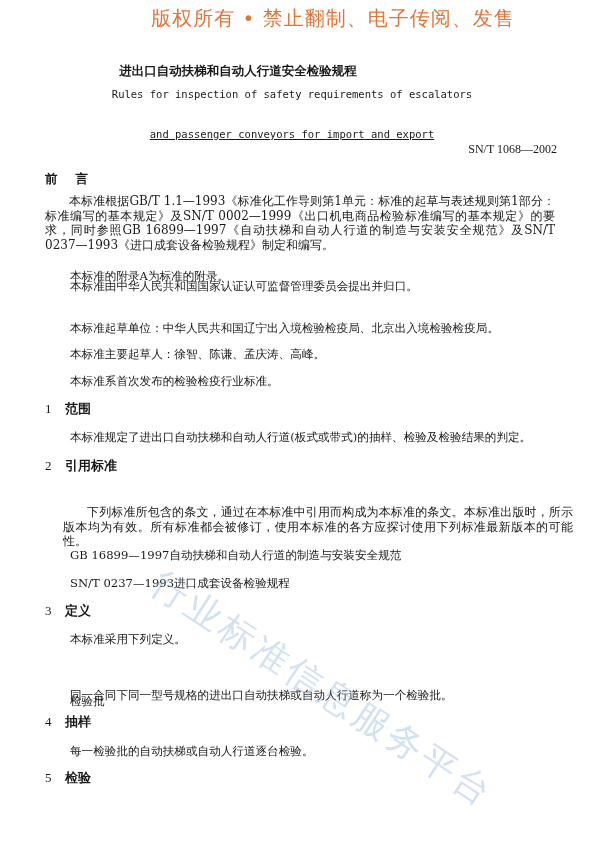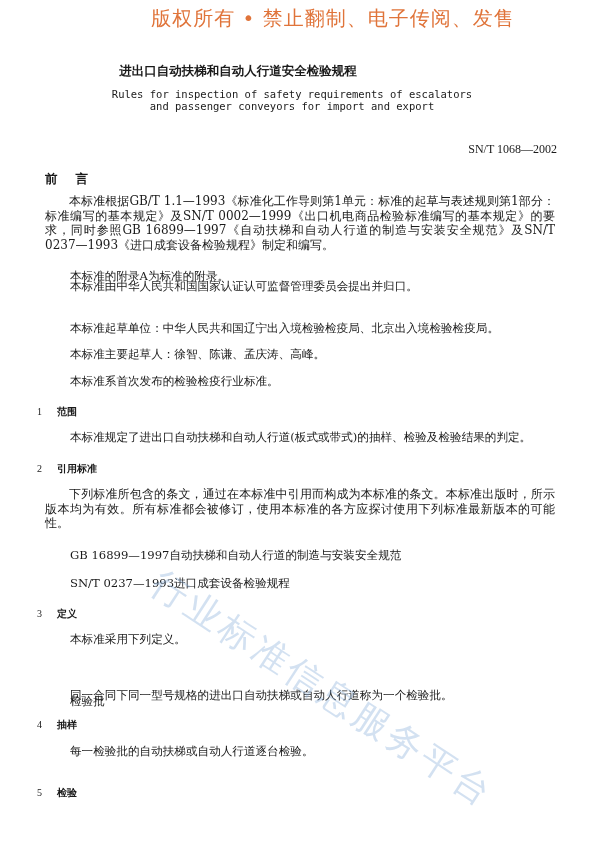--- a/index.html
+++ b/index.html
@@ -41,35 +41,35 @@
     .en-title {
       position: absolute;
       left: 0;
       width: 584px;
       text-align: center;
       font-family: "DejaVu Sans Mono", "Liberation Mono", monospace;
       font-size: 10.5px;
       line-height: 16px;
     }
     .en-title.l1 { top: 86px; }
-    .en-title.l2 { top: 98px; }
+    .en-title.l2 { top: 126px; text-decoration: underline; }
     .std-code {
       position: absolute;
       top: 141px;
       right: 43px;
       font-family: "Liberation Serif", "DejaVu Serif", serif;
       font-size: 12px;
       line-height: 16px;
     }
     .section-head {
       position: absolute;
-      left: 37px;
-      font-size: 10px;
+      left: 45px;
+      font-size: 13px;
       font-weight: bold;
-      line-height: 19px;
+      line-height: 14px;
       white-space: nowrap;
     }
     .section-head .num {
       display: inline-block;
       width: 20px;
       font-weight: normal;
       font-family: "Liberation Serif", serif;
     }
     .preface-head {
       position: absolute;
@@ -130,33 +130,33 @@
 <div class="line" style="top:373px;">本标准系首次发布的检验检疫行业标准。</div>
 
 <div class="section-head" style="top:402px;">
   <span class="num">1</span><span>范围</span>
 </div>
 <div class="line" style="top:429px;">本标准规定了进出口自动扶梯和自动人行道(板式或带式)的抽样、检验及检验结果的判定。</div>
 
 <div class="section-head" style="top:459px;">
   <span class="num">2</span><span>引用标准</span>
 </div>
-<p class="para" style="top:487px; margin:0;">下列标准所包含的条文，通过在本标准中引用而构成为本标准的条文。本标准出版时，所示版本均为有效。所有标准都会被修订，使用本标准的各方应探讨使用下列标准最新版本的可能性。</p>
+<p class="para" style="top:487px; margin:18px;">下列标准所包含的条文，通过在本标准中引用而构成为本标准的条文。本标准出版时，所示版本均为有效。所有标准都会被修订，使用本标准的各方应探讨使用下列标准最新版本的可能性。</p>
 <div class="line" style="top:547px;">GB 16899—1997自动扶梯和自动人行道的制造与安装安全规范</div>
 <div class="line" style="top:575px;">SN/T 0237—1993进口成套设备检验规程</div>
 
 <div class="section-head" style="top:604px;">
   <span class="num">3</span><span>定义</span>
 </div>
 <div class="line" style="top:631px;">本标准采用下列定义。</div>
 <div class="line" style="top:693px;">检验批</div>
 <div class="line" style="top:687px;">同一合同下同一型号规格的进出口自动扶梯或自动人行道称为一个检验批。</div>
 
 <div class="section-head" style="top:715px;">
   <span class="num">4</span><span>抽样</span>
 </div>
 <div class="line" style="top:743px;">每一检验批的自动扶梯或自动人行道逐台检验。</div>
 
-<div class="section-head" style="top:771px;margin-top:12px;">
+<div class="section-head" style="top:771px;">
   <span class="num">5</span><span>检验</span>
 </div>
 
 <div class="watermark">行业标准信息服务平台</div>
 
 </body></html>

